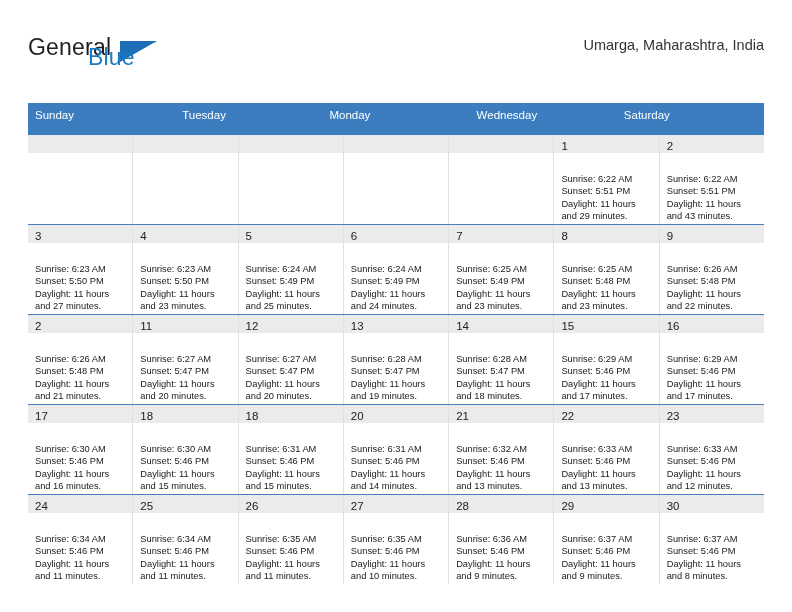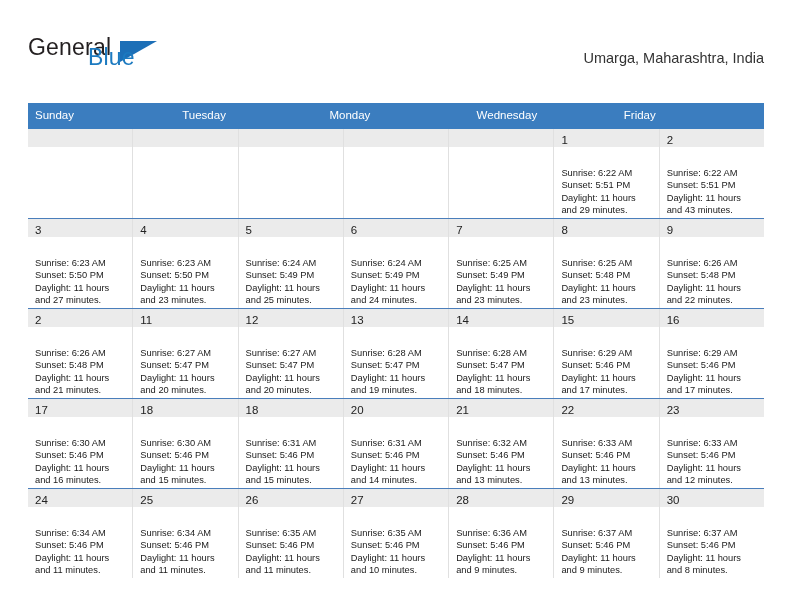--- a/index.html
+++ b/index.html
@@ -72,21 +72,21 @@
   .cal-title {
     font-size: 28px;
     color: #222222;
     line-height: 34px;
     white-space: nowrap;
   }
   .cal-subtitle {
     font-size: 14.5px;
     color: #333333;
     line-height: 20px;
-    margin-top: 20px;
+    margin-top: 7px;
     white-space: nowrap;
   }
 
   
   .calendar {
     position: absolute;
     left: 28px;
     top: 103px;
     width: 736px;
   }
@@ -94,21 +94,21 @@
     display: flex;
     background: #3b7dbf;
   }
   .dow {
     flex: 1 1 0;
     box-sizing: border-box;
     color: #ffffff;
     font-size: 11.5px;
     padding: 5px 0 5px 7px;
     line-height: 14px;
-    height: 26px;
+    height: 32px;
   }
   .week {
     display: flex;
     border-top: 1.5px solid #4a7ebb;
   }
   .week:first-of-type {
     border-top: none;
   }
   .cell {
     flex: 1 1 0;
@@ -164,21 +164,21 @@
     </div>
 
   </div>
 
   <div class="calendar">
     <div class="dow-row">
       <div class="dow">Sunday</div>
       <div class="dow">Tuesday</div>
       <div class="dow">Monday</div>
       <div class="dow">Wednesday</div>
-      <div class="dow">Friday</div>
+      <div class="dow">Saturday</div>
     </div>
 
     <div id="weeks-container">
         <div class="week">
           <div class="cell empty">
             <div class="daynum-band"><span class="daynum"></span></div>
           </div>
           <div class="cell empty">
             <div class="daynum-band"><span class="daynum"></span></div>
           </div>

